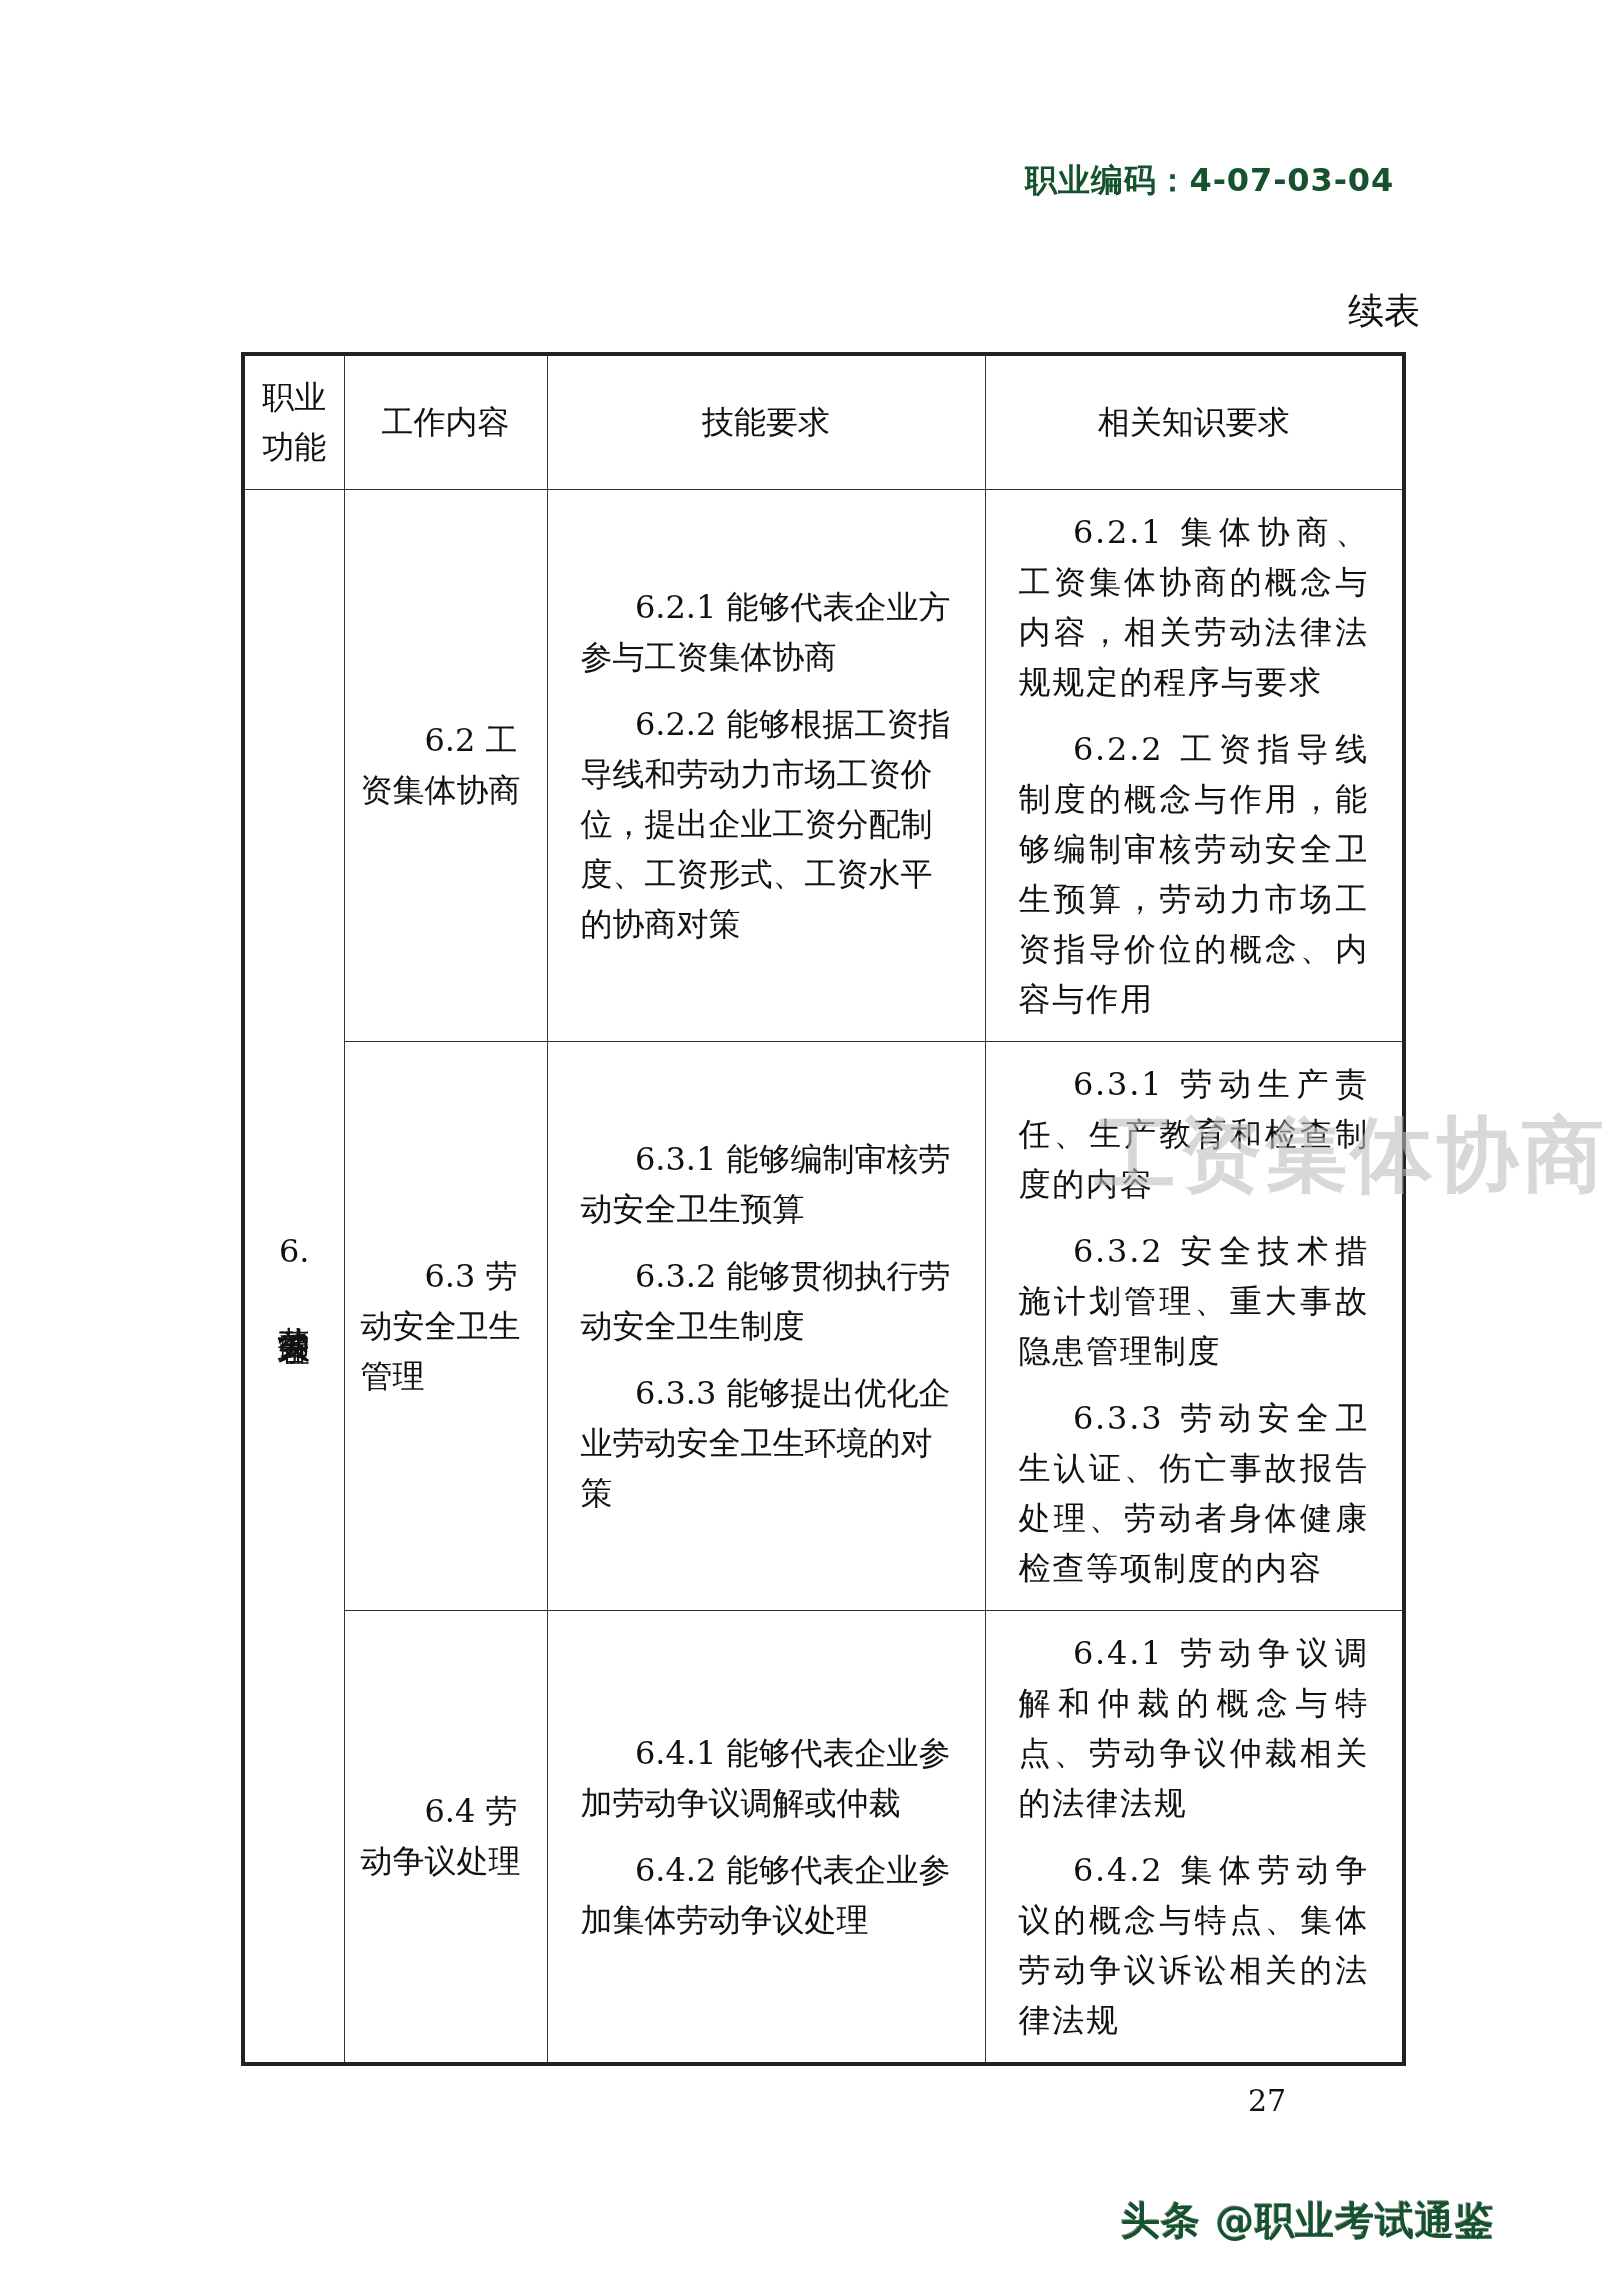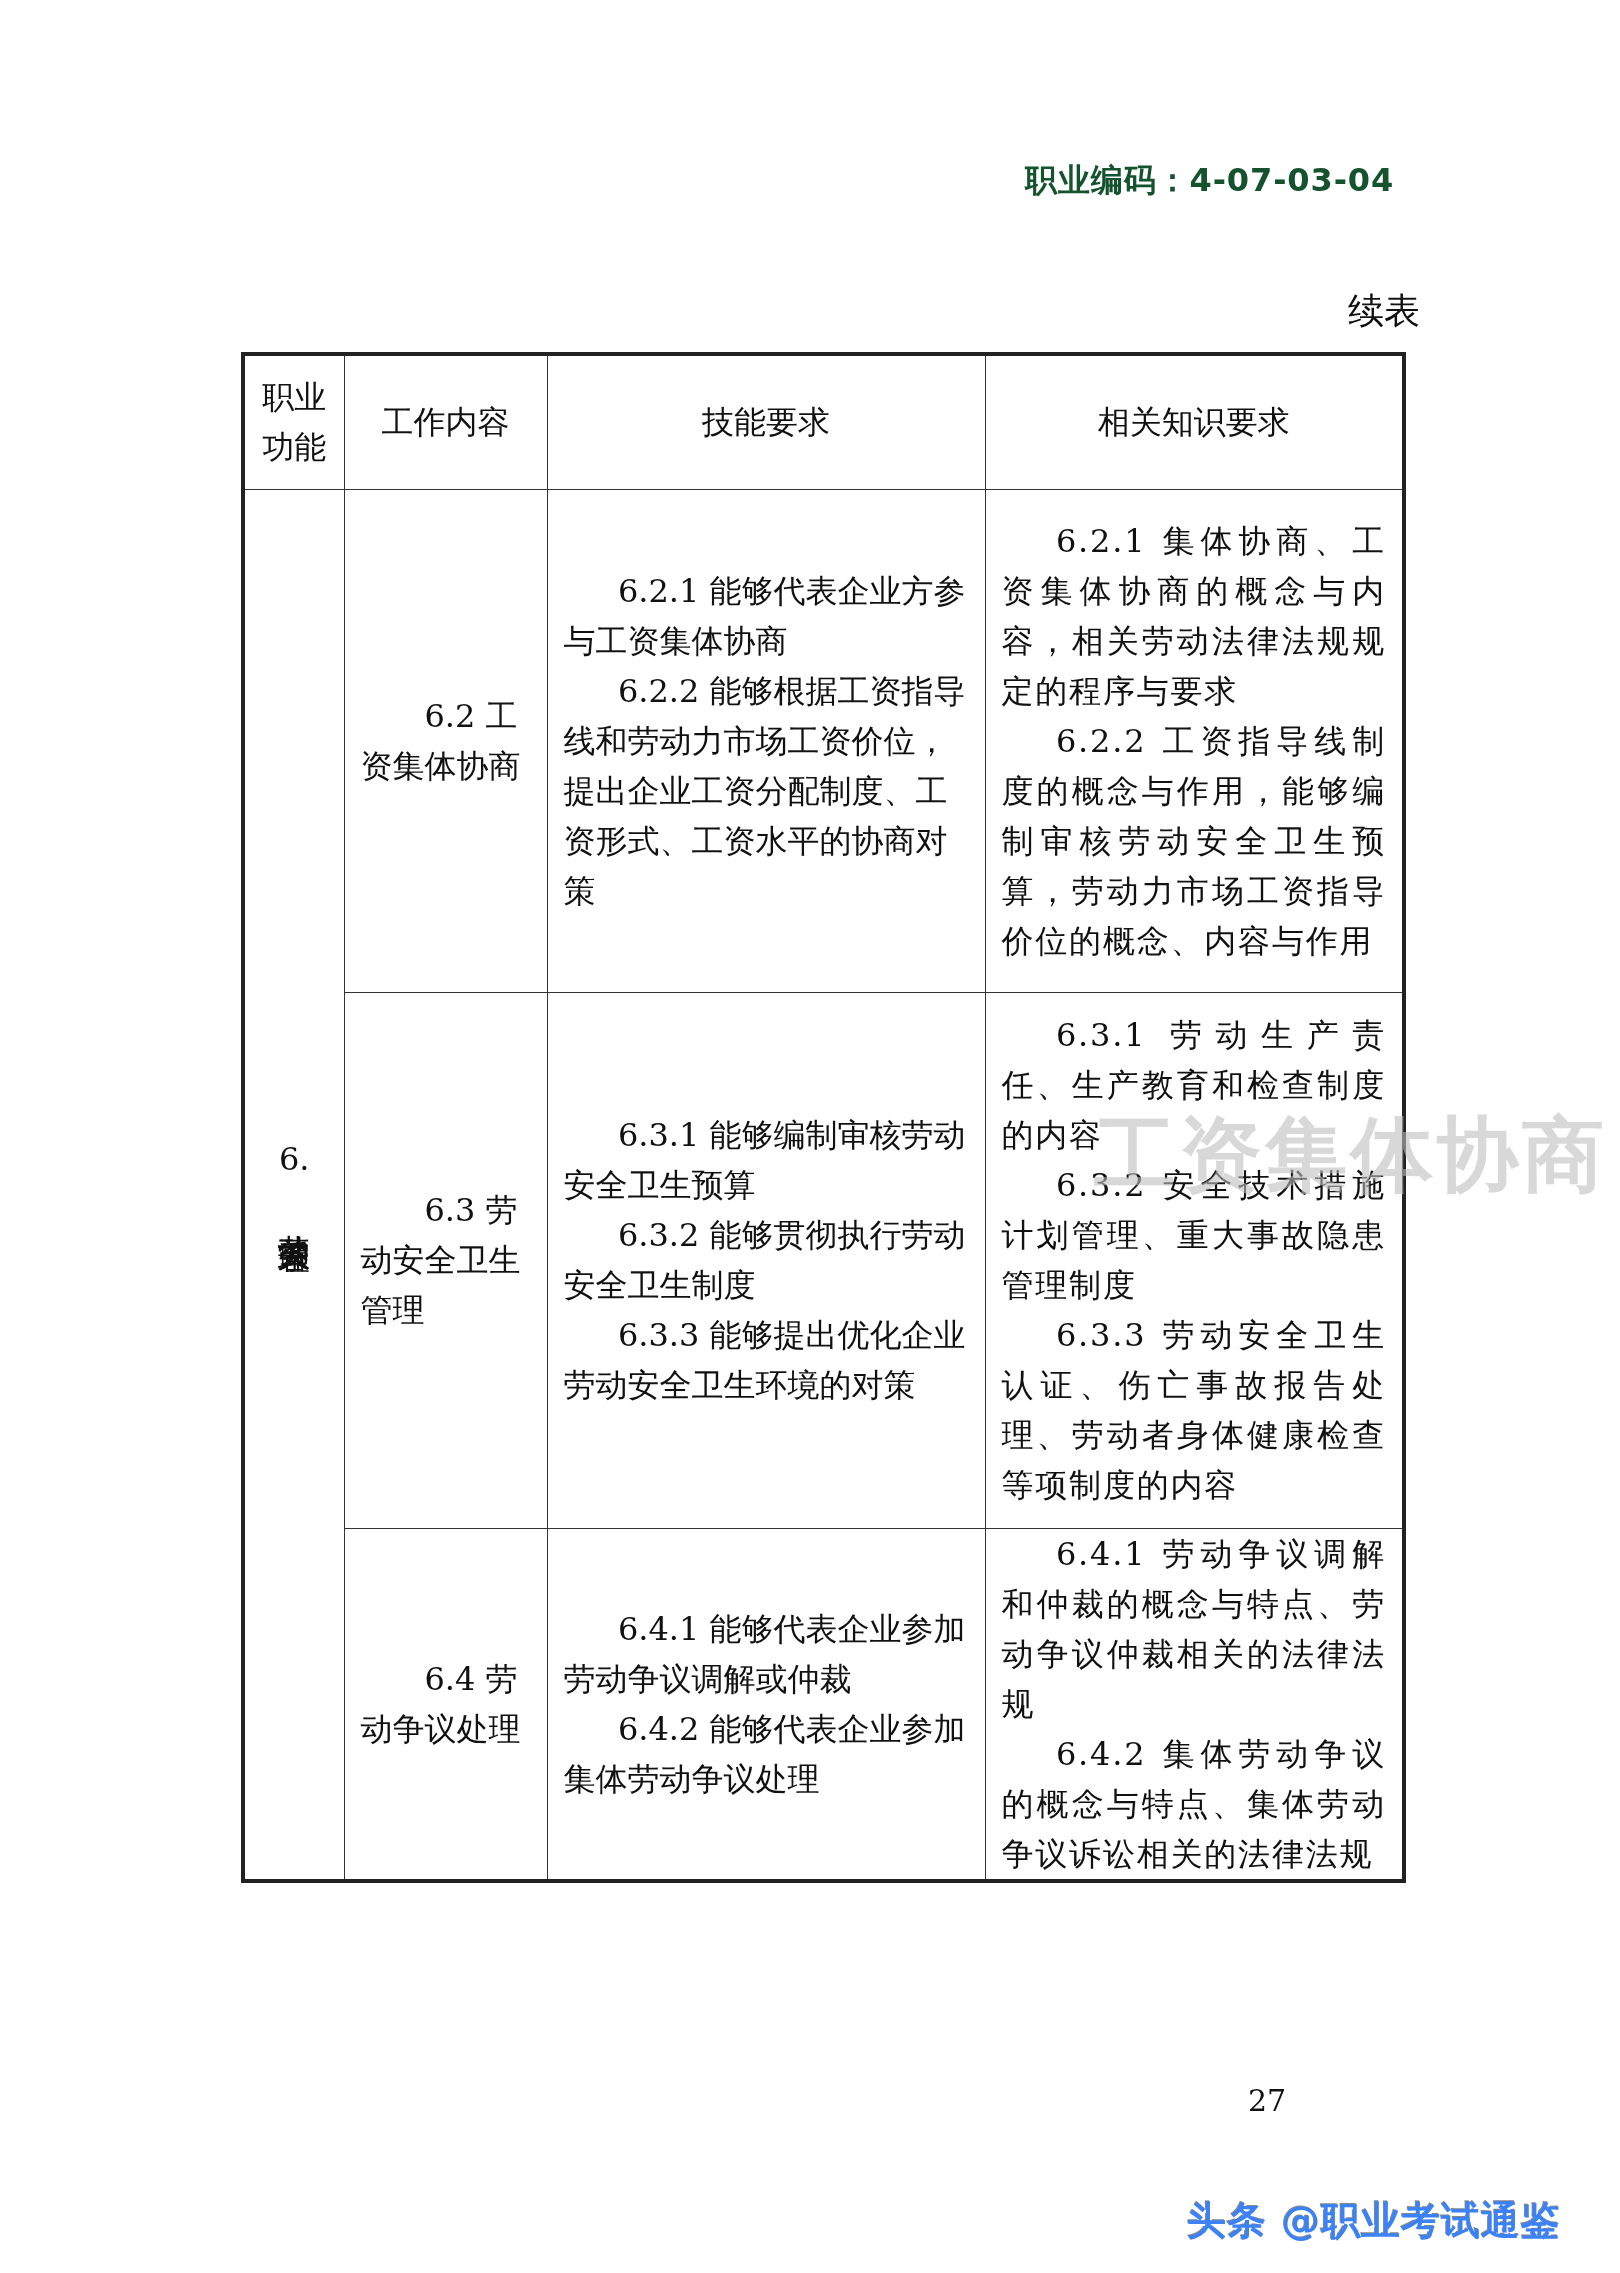--- a/index.html
+++ b/index.html
@@ -13,26 +13,26 @@
   table.skills td, table.skills th { border: 1.8px solid #333; vertical-align: middle; padding: 0; font-weight: normal; }
   th { font-size: 32px; line-height: 50px; }
   col.c1 { width: 101px; } col.c2 { width: 203px; } col.c3 { width: 438px; } col.c4 { width: 419px; }
   tr.head { height: 135px; }
   tr.r1 { height: 503px; } tr.r2 { height: 536px; } tr.r3 { height: 353px; }
   .fn { text-align: center; font-size: 32px; line-height: 50px; }
   .fn .vert { writing-mode: vertical-rl; text-orientation: upright; display: inline-block; letter-spacing: 1.8px; }
   .work { font-size: 32px; line-height: 50px; padding: 0 9px 0 16px !important; text-indent: 2em; }
   .skill { font-size: 32px; line-height: 50px; padding: 0 16px 0 16px !important; }
   .know { font-size: 32px; line-height: 50px; padding: 0 16px 0 16px !important; text-align: justify; letter-spacing: 1.8px; }
-  .para { text-indent: 1.7em; margin: 0; }
+  .para { text-indent: 1.7em; margin: 17px; }
   .watermark { position: absolute; left: 1094px; top: 1101px; font-family: "DejaVu Sans", "Liberation Sans", sans-serif;
           font-size: 82px; font-weight: bold; color: rgba(190,190,190,0.6); letter-spacing: 3.6px; pointer-events: none; }
   .pagenum { position: absolute; left: 1248px; top: 2083px; font-size: 30px; color: #111; text-align: center; }
-  .footer { position: absolute; left: 1187px; top: 2194px; font-family: "DejaVu Sans", "Liberation Sans", sans-serif;
-          font-size: 39px; font-weight: bold; color: #3b82f6; text-shadow: 1.8px 1.8px 0 #fff, -0.9px -0.9px 0 #888; letter-spacing: 0.9px; }
+  .footer { position: absolute; left: 1121px; top: 2194px; font-family: "DejaVu Sans", "Liberation Sans", sans-serif;
+          font-size: 39px; font-weight: bold; color: #14532d; text-shadow: 1.8px 1.8px 0 #fff, -0.9px -0.9px 0 #888; letter-spacing: 0.9px; }
 </style>
 </head>
 <body>
 
 <div class="code">职业编码：4-07-03-04</div>
 <div class="cont">续表</div>
 
 <table class="skills">
   <colgroup>
       <col class="c1">

